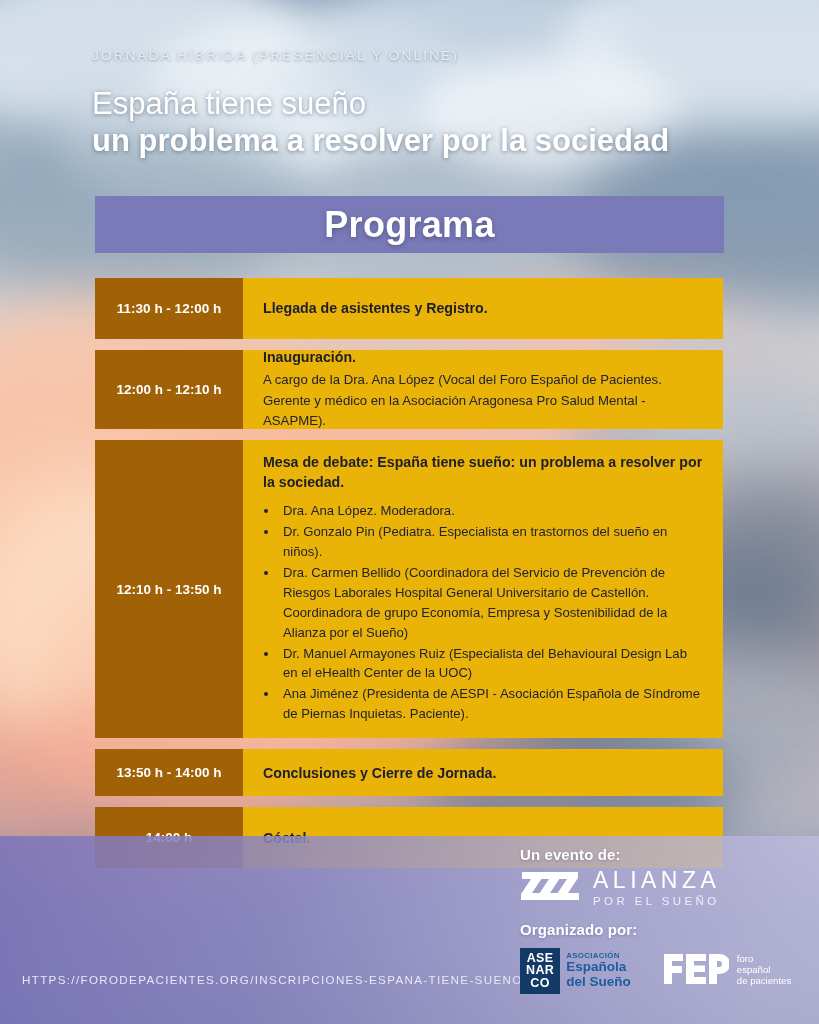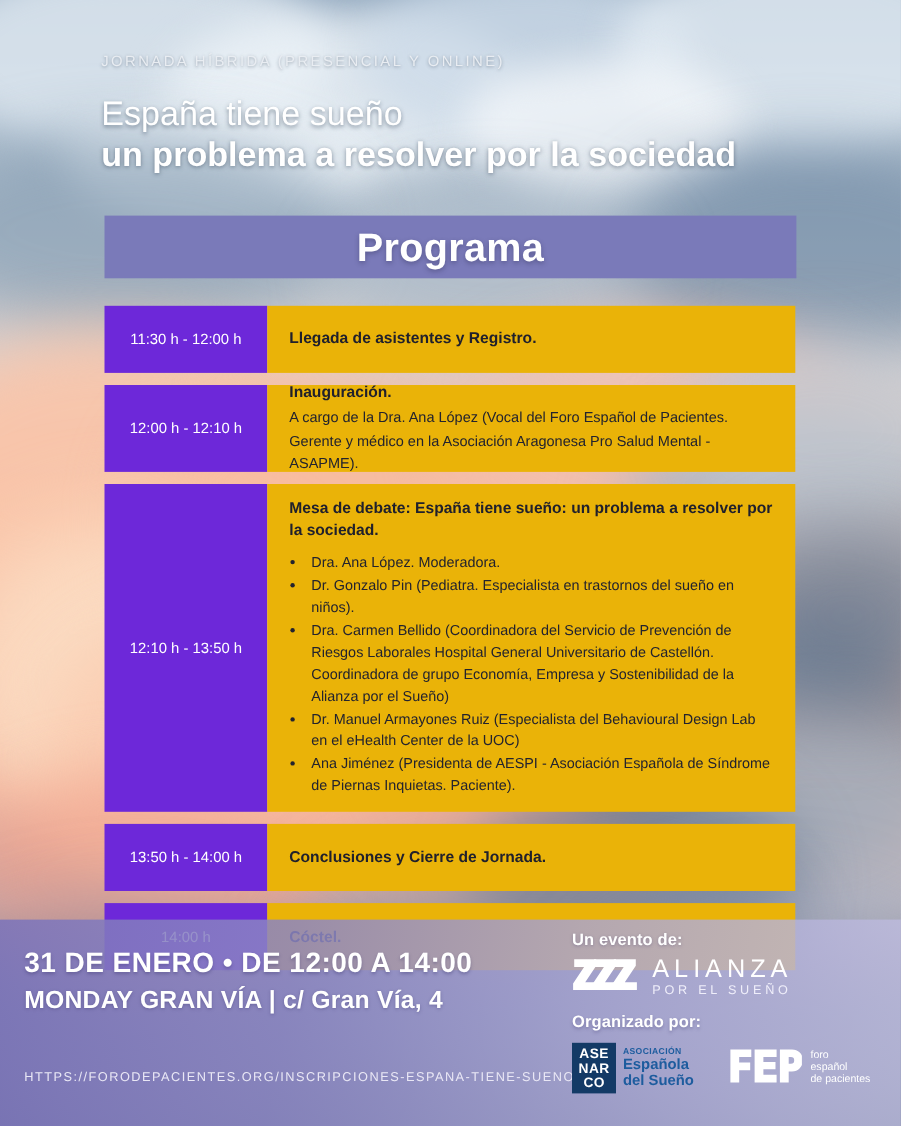--- a/index.html
+++ b/index.html
@@ -90,37 +90,37 @@
     background:#7a7ab9; display:flex; align-items:center; justify-content:center;
   }
   .banner-text {
     font-size:36px; font-weight:700; color:#ffffff; letter-spacing:.3px;
     text-shadow:0 2px 5px rgba(50,50,90,.45);
   }
 
   .prog { position:absolute; left:95px; top:278px; width:628px; }
   .row { display:flex; margin-bottom:11px; }
   .time {
-    width:148px; flex:0 0 148px; background:#6d28d9;
+    width:148px; flex:0 0 148px; background:#a16207;
     display:flex; align-items:center; justify-content:center;
-    color:#ffffff; font-size:13.5px; font-weight:400; text-align:center;
+    color:#ffffff; font-size:13.5px; font-weight:700; text-align:center;
   }
   .cell {
     flex:1; background:#eab308; padding:12px 18px 13px 20px;
     display:flex; flex-direction:column; justify-content:center;
   }
   .cell-h { font-size:14.2px; font-weight:700; color:#20202c; line-height:1.42; }
   .cell-p { font-size:13.2px; color:#23232e; line-height:1.52; margin-top:3px; }
   .cell ul { margin:9px 0 0 16px; }
   .cell li {
     font-size:13.1px; color:#23232e; line-height:1.52;
     margin-bottom:1px; padding-left:4px;
   }
   .r1 .cell, .r4 .cell, .r5 .cell { padding-top:0; padding-bottom:0; }
-  .r1 { height:61px; } .r2 { height:79px; } .r4 { height:61px; } .r5 { height:61px; }
+  .r1 { height:61px; } .r2 { height:79px; } .r4 { height:47px; } .r5 { height:61px; }
 
   
   .footer {
     position:absolute; left:0; top:836px; width:819px; height:188px;
     background:linear-gradient(100deg, rgba(124,116,186,.88) 0%, rgba(140,134,196,.85) 32%, rgba(168,164,212,.82) 62%, rgba(192,190,224,.80) 100%);
   }
   .foot-left { position:absolute; left:22px; top:24px; }
   .foot-date {
     font-size:25.5px; font-weight:700; color:#ffffff; letter-spacing:.4px; line-height:1.32;
     text-shadow:0 1px 3px rgba(60,55,110,.4);
@@ -245,24 +245,20 @@
       <div class="time">14:00 h</div>
       <div class="cell">
         <div class="cell-h">Cóctel.</div>
       </div>
     </div>
 
   </div>
 
   <div class="footer">
 
-    <div class="foot-left">
-      <div class="foot-date">31 DE ENERO • DE 12:00 A 14:00</div>
-      <div class="foot-venue">MONDAY GRAN VÍA | c/ Gran Vía, 4</div>
-    </div>
 
     <div class="foot-reg">
       <div class="reg-l2">HTTPS://FORODEPACIENTES.ORG/INSCRIPCIONES-ESPANA-TIENE-SUENO/</div>
     </div>
 
     <div class="foot-right">
 
       <div class="foot-lbl">Un evento de:</div>
 
       <div class="alianza">

